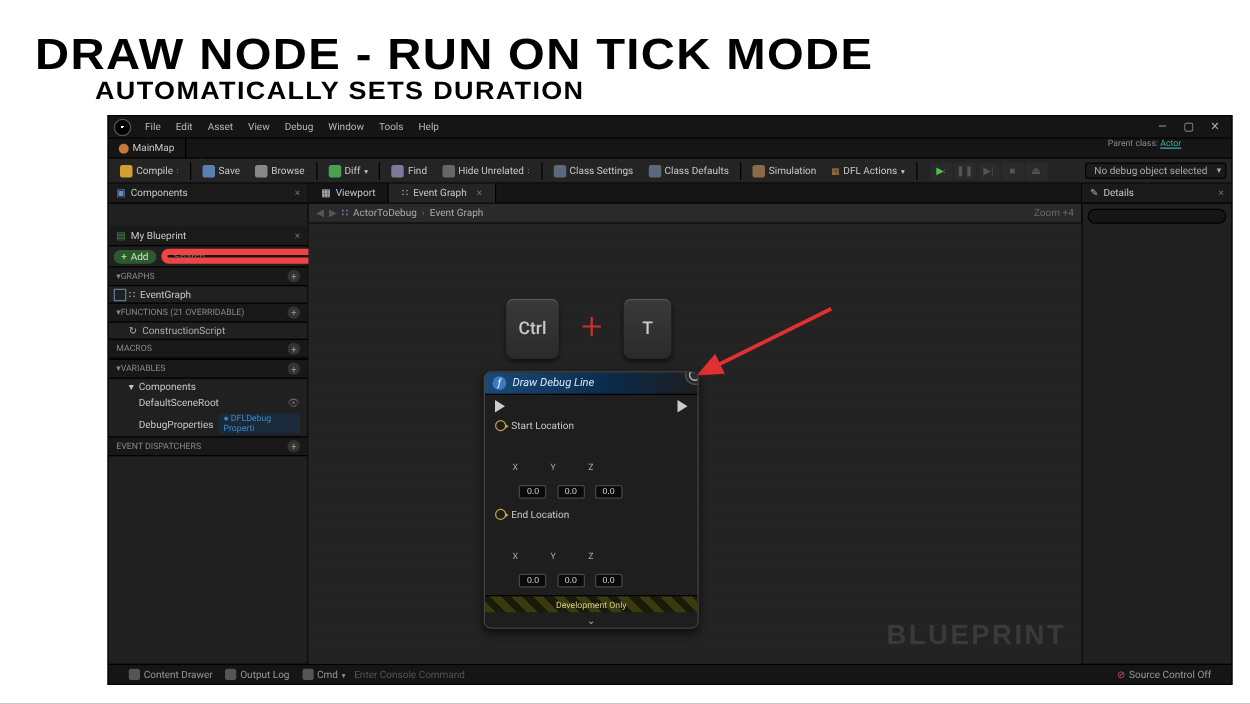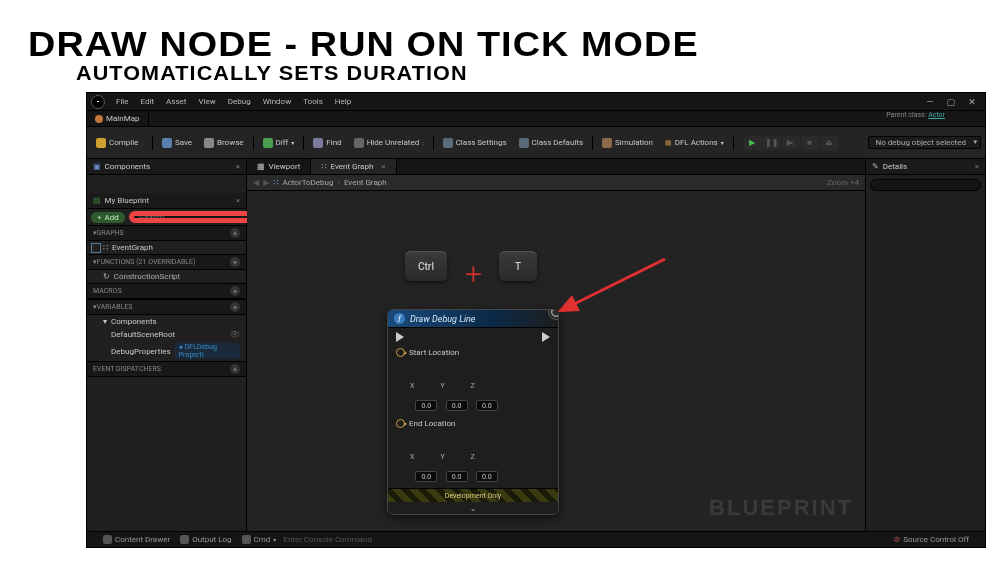--- a/index.html
+++ b/index.html
@@ -72,21 +72,21 @@
     font-size:8px;
   }
   .file-tab { display:flex;align-items:center; gap:3px; padding:0 8px; border-right:1px solid #000; cursor:pointer;}
   .file-tab.active { background:#2a2a2a; color:#d0c070;margin-top:20px;}
   .file-tab .dot { width:8px;height:8px;border-radius:50%;background:#c29a3a;}
   .file-tab.level .dot{ background:#c27a3a;}
   .file-tab .close{ color:#888; margin-left:3px;}
 
   
   .toolbar {
-    height: 32px; display:flex; align-items:center; gap:2px;
+    height: 20px; display:flex; align-items:center; gap:2px;
     background:#242424; border-bottom:1px solid #000;
     padding:0 4px; font-size:8px;
   }
   .tbtn { display:flex;align-items:center; gap:3px; padding:2px 5px; border-radius:2px; cursor:pointer;}
   .ticon{ width:10px;height:10px;border-radius:2px;}
   .i-compile{ background:#d0a030;}
   .i-save{ background:#5a7fb0;}
   .i-browse{ background:#888;}
   .i-diff{ background:#4aa050;}
   .i-find{ background:#7a7a9a;}
@@ -130,23 +130,23 @@
   .bc-arrow{ color:#6a8aba;font-weight:bold;}
   .zoom-badge{ margin-left:auto;color:#686868;font-size:8px;}
 
   .graph-canvas{ flex:1;position:relative;background:
      repeating-linear-gradient(0deg,#232323 0 15px,#252525 15px 16px),
      repeating-linear-gradient(90deg,#232323 0 15px,#252525 15px 16px);
      overflow:hidden;}
   .blueprint-watermark{ position:absolute;right:12px;bottom:10px;font-size:22px;font-weight:900;color:#3a3a3a;letter-spacing:2px;font-family:"Arial Black",sans-serif;}
 
   
-  .keycap{ position:absolute; width:42px;height:30px;border-radius:6px;
+  .keycap{ position:absolute; width:42px;height:48px;border-radius:6px;
     background:linear-gradient(#3a3a3a,#2a2a2a);box-shadow:0 2px 4px #0008, inset 0 1px 0 #555;
-    display:flex;align-items:center;justify-content:center;color:#ccc;font-size:10px;font-weight:500;}
+    display:flex;align-items:center;justify-content:center;color:#ccc;font-size:14px;font-weight:500;}
   .key-plus{ position:absolute;color:#d03030;font-size:30px;font-weight:300;line-height:1;}
 
   
   .arrow-svg{ position:absolute; pointer-events:none; }
 
   
   .bp-node{ position:absolute; width:172px; border-radius:6px;
     background:#1e1e1e;border:1px solid #444;box-shadow:0 3px 8px #000a;overflow:hidden;}
   .node-head{ height:18px;background:linear-gradient(90deg,#1a4a7a,#0a2a4a 60%,#1e1e1e);display:flex;align-items:center;padding:0 6px;gap:5px;font-size:9px;color:#d8e8f8;font-style:italic;border-bottom:1px solid #000;}
   .node-head .fx{ width:11px;height:11px;border-radius:50%;background:#3a7ac0;display:flex;align-items:center;justify-content:center;font-size:8px;font-style:italic;color:#fff;}

